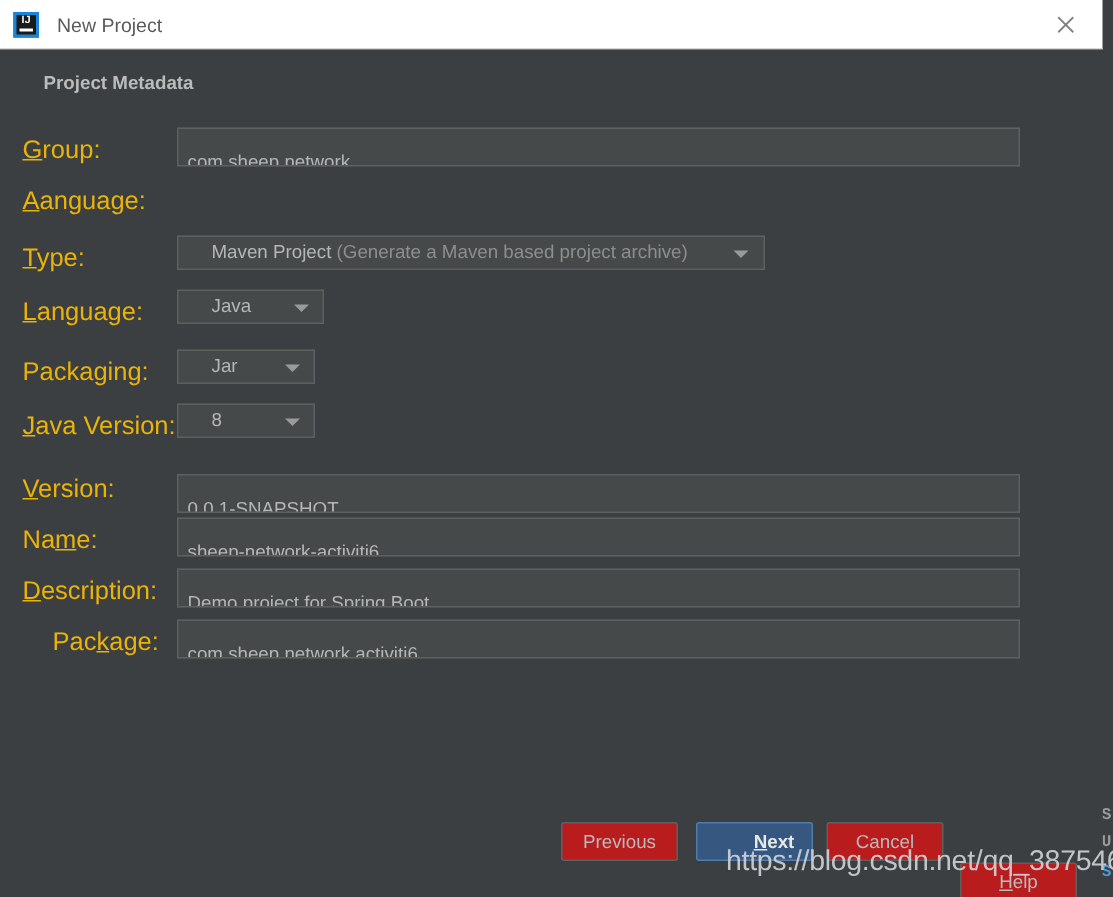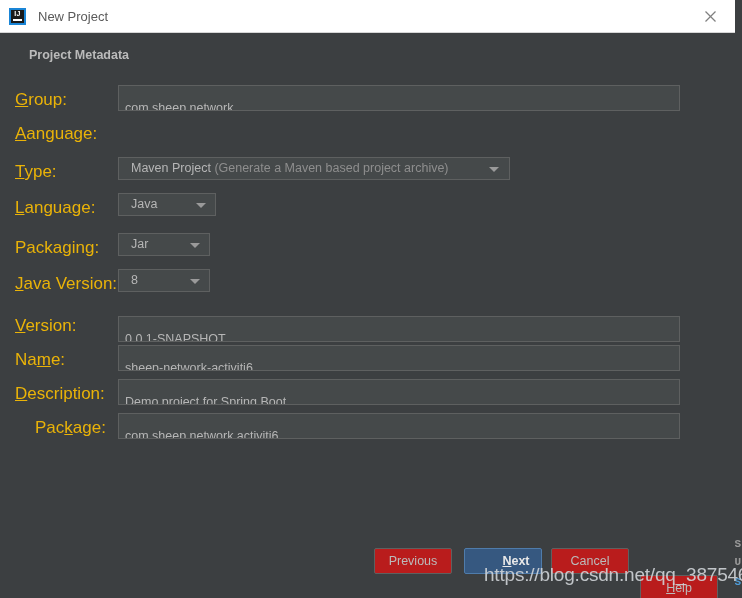--- a/index.html
+++ b/index.html
@@ -162,21 +162,21 @@
   .combo {
     position: absolute;
     left: 118px;
     height: 23px;
     box-sizing: border-box;
     background: #45494a;
     border: 1px solid #5e6060;
     color: #b6b6b6;
     font-size: 12.5px;
     line-height: 21px;
-    padding: 0 12px;
+    padding: 0 22px;
     white-space: nowrap;
     overflow: hidden;
     cursor: default;
   }
   .combo .combo-sub { color: #8e8e8e; }
   .combo-arrow {
     position: absolute;
     top: 50%;
     margin-top: -2px;
     width: 0; height: 0;

